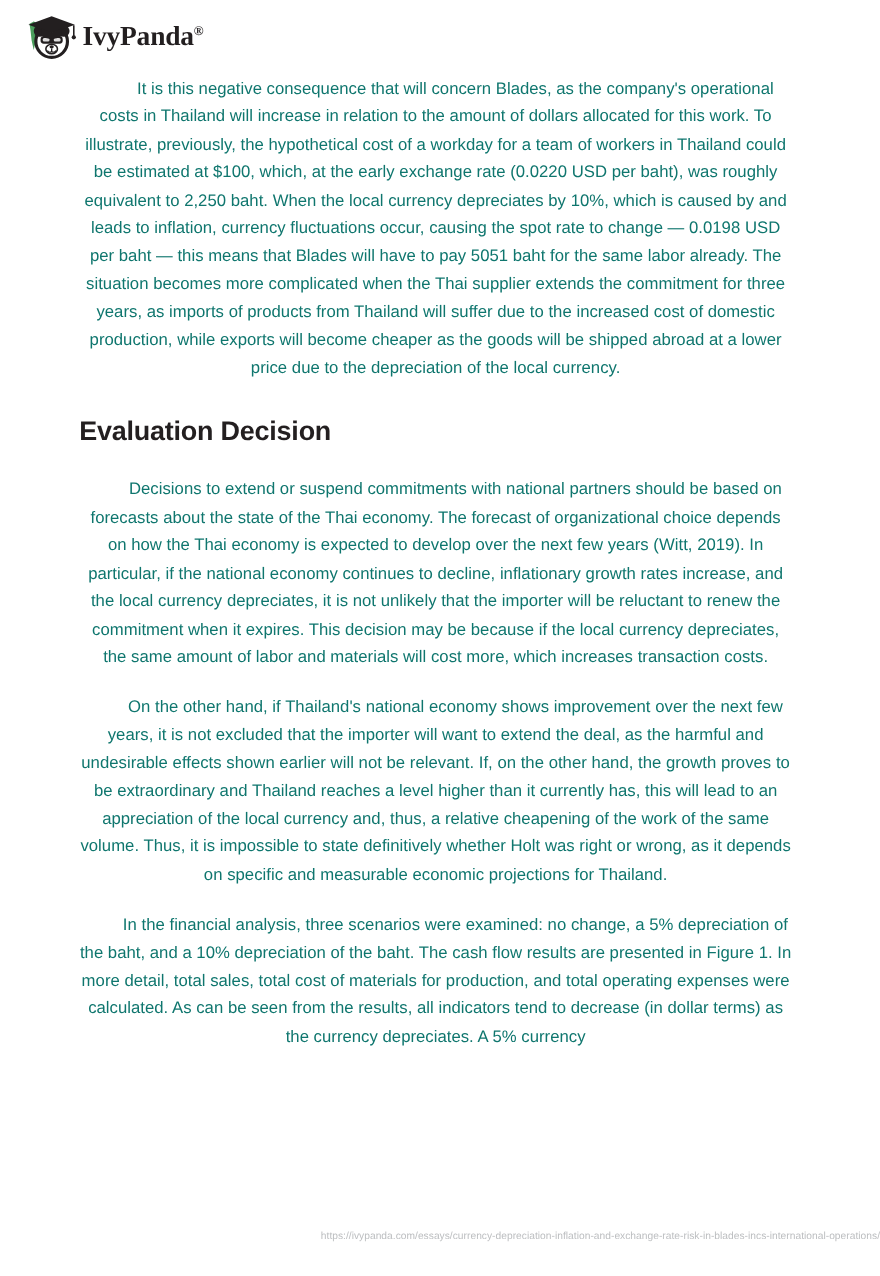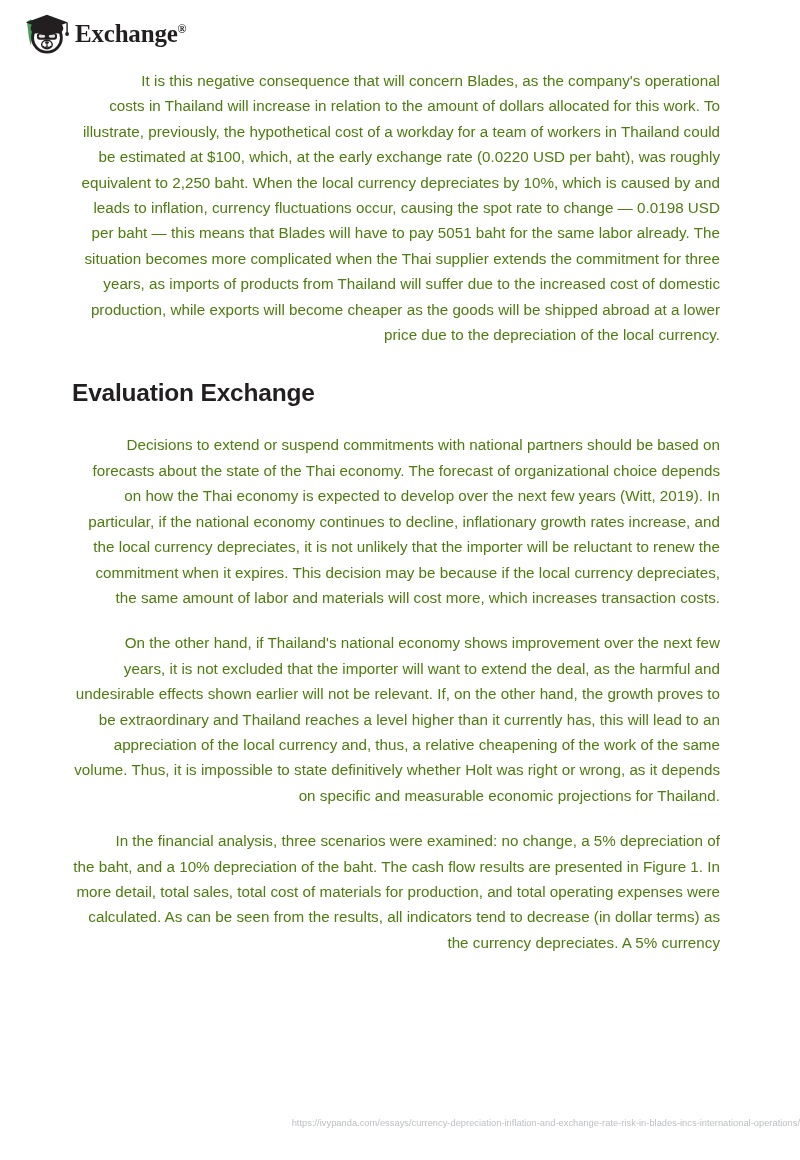--- a/index.html
+++ b/index.html
@@ -68,23 +68,23 @@
   
   .doc-body {
     position: absolute;
     left: 72px;
     top: 68px;
     width: 648px;
   }
   .para {
     font-size: 15.2px;
     line-height: 25.4px;
-    color: #4d7c0f;
+    color: #0f766e;
     margin: 0 0 0 0;
-    text-align: right;
+    text-align: center;
     text-indent: 36px;
     letter-spacing: 0.02px;
   }
   .para + .para { margin-top: 20px; }
 
   h2.section-heading {
     font-size: 24.5px;
     font-weight: bold;
     line-height: 30px;
     color: #231f20;
@@ -136,30 +136,30 @@
         <ellipse cx="52" cy="72" rx="11" ry="9" fill="#ffffff" stroke="#231f20" stroke-width="3"></ellipse>
         <ellipse cx="52" cy="68" rx="4" ry="3" fill="#231f20"></ellipse>
         <path d="M52 71 L52 77 M52 77 Q46 80 44 75 M52 77 Q58 80 60 75" stroke="#231f20" stroke-width="2.5" fill="none"></path>
 
         <path d="M52 10 L96 26 L52 42 L8 26 Z" fill="#231f20"></path>
         <path d="M33 33 L33 48 Q52 58 71 48 L71 33 L52 41 Z" fill="#231f20"></path>
         <path d="M94 27 L94 48" stroke="#231f20" stroke-width="3"></path>
         <circle cx="94" cy="50" r="4" fill="#231f20"></circle>
       </svg>
     </span>
-    <span class="brand-name"><span>Exchange</span><span class="reg">®</span></span>
+    <span class="brand-name"><span>IvyPanda</span><span class="reg">®</span></span>
   </div>
 
 </div>
 
 <div class="doc-body">
 
   <p class="para">It is this negative consequence that will concern Blades, as the company's operational costs in Thailand will increase in relation to the amount of dollars allocated for this work. To illustrate, previously, the hypothetical cost of a workday for a team of workers in Thailand could be estimated at $100, which, at the early exchange rate (0.0220 USD per baht), was roughly equivalent to 2,250 baht. When the local currency depreciates by 10%, which is caused by and leads to inflation, currency fluctuations occur, causing the spot rate to change — 0.0198 USD per baht — this means that Blades will have to pay 5051 baht for the same labor already. The situation becomes more complicated when the Thai supplier extends the commitment for three years, as imports of products from Thailand will suffer due to the increased cost of domestic production, while exports will become cheaper as the goods will be shipped abroad at a lower price due to the depreciation of the local currency.</p>
 
-  <h2 class="section-heading">Evaluation Exchange</h2>
+  <h2 class="section-heading">Evaluation Decision</h2>
 
   <p class="para">Decisions to extend or suspend commitments with national partners should be based on forecasts about the state of the Thai economy. The forecast of organizational choice depends on how the Thai economy is expected to develop over the next few years (Witt, 2019). In particular, if the national economy continues to decline, inflationary growth rates increase, and the local currency depreciates, it is not unlikely that the importer will be reluctant to renew the commitment when it expires. This decision may be because if the local currency depreciates, the same amount of labor and materials will cost more, which increases transaction costs.</p>
 
   <p class="para">On the other hand, if Thailand's national economy shows improvement over the next few years, it is not excluded that the importer will want to extend the deal, as the harmful and undesirable effects shown earlier will not be relevant. If, on the other hand, the growth proves to be extraordinary and Thailand reaches a level higher than it currently has, this will lead to an appreciation of the local currency and, thus, a relative cheapening of the work of the same volume. Thus, it is impossible to state definitively whether Holt was right or wrong, as it depends on specific and measurable economic projections for Thailand.</p>
 
 
   <p class="para">In the financial analysis, three scenarios were examined: no change, a 5% depreciation of the baht, and a 10% depreciation of the baht. The cash flow results are presented in Figure 1. In more detail, total sales, total cost of materials for production, and total operating expenses were calculated. As can be seen from the results, all indicators tend to decrease (in dollar terms) as the currency depreciates. A 5% currency</p>
 
 </div>
 

